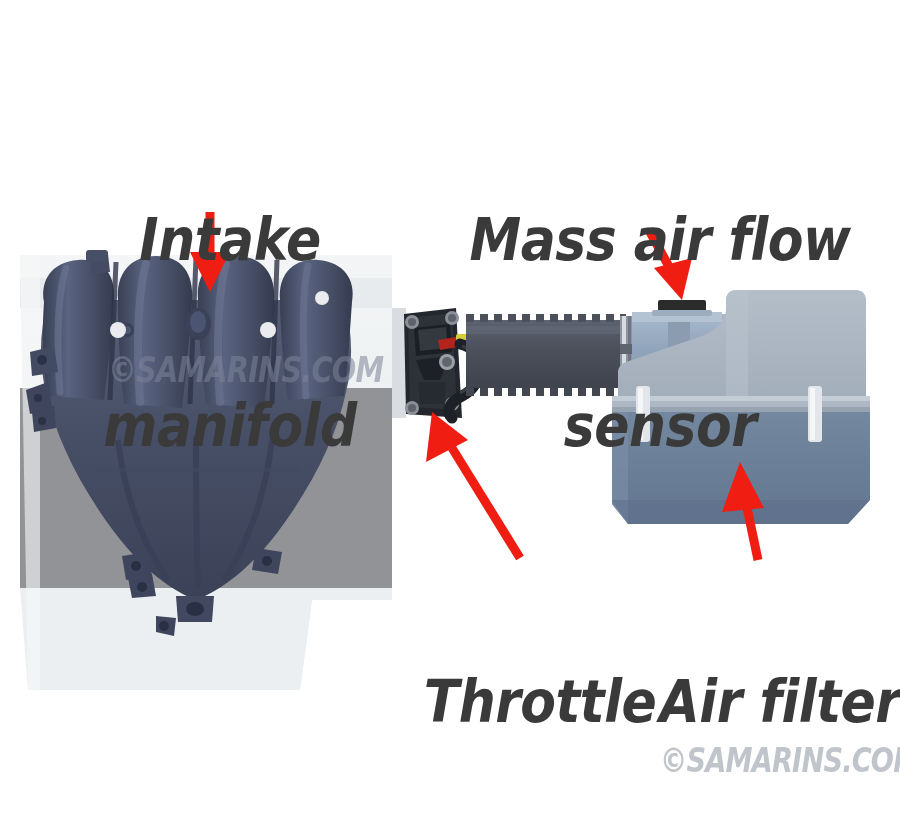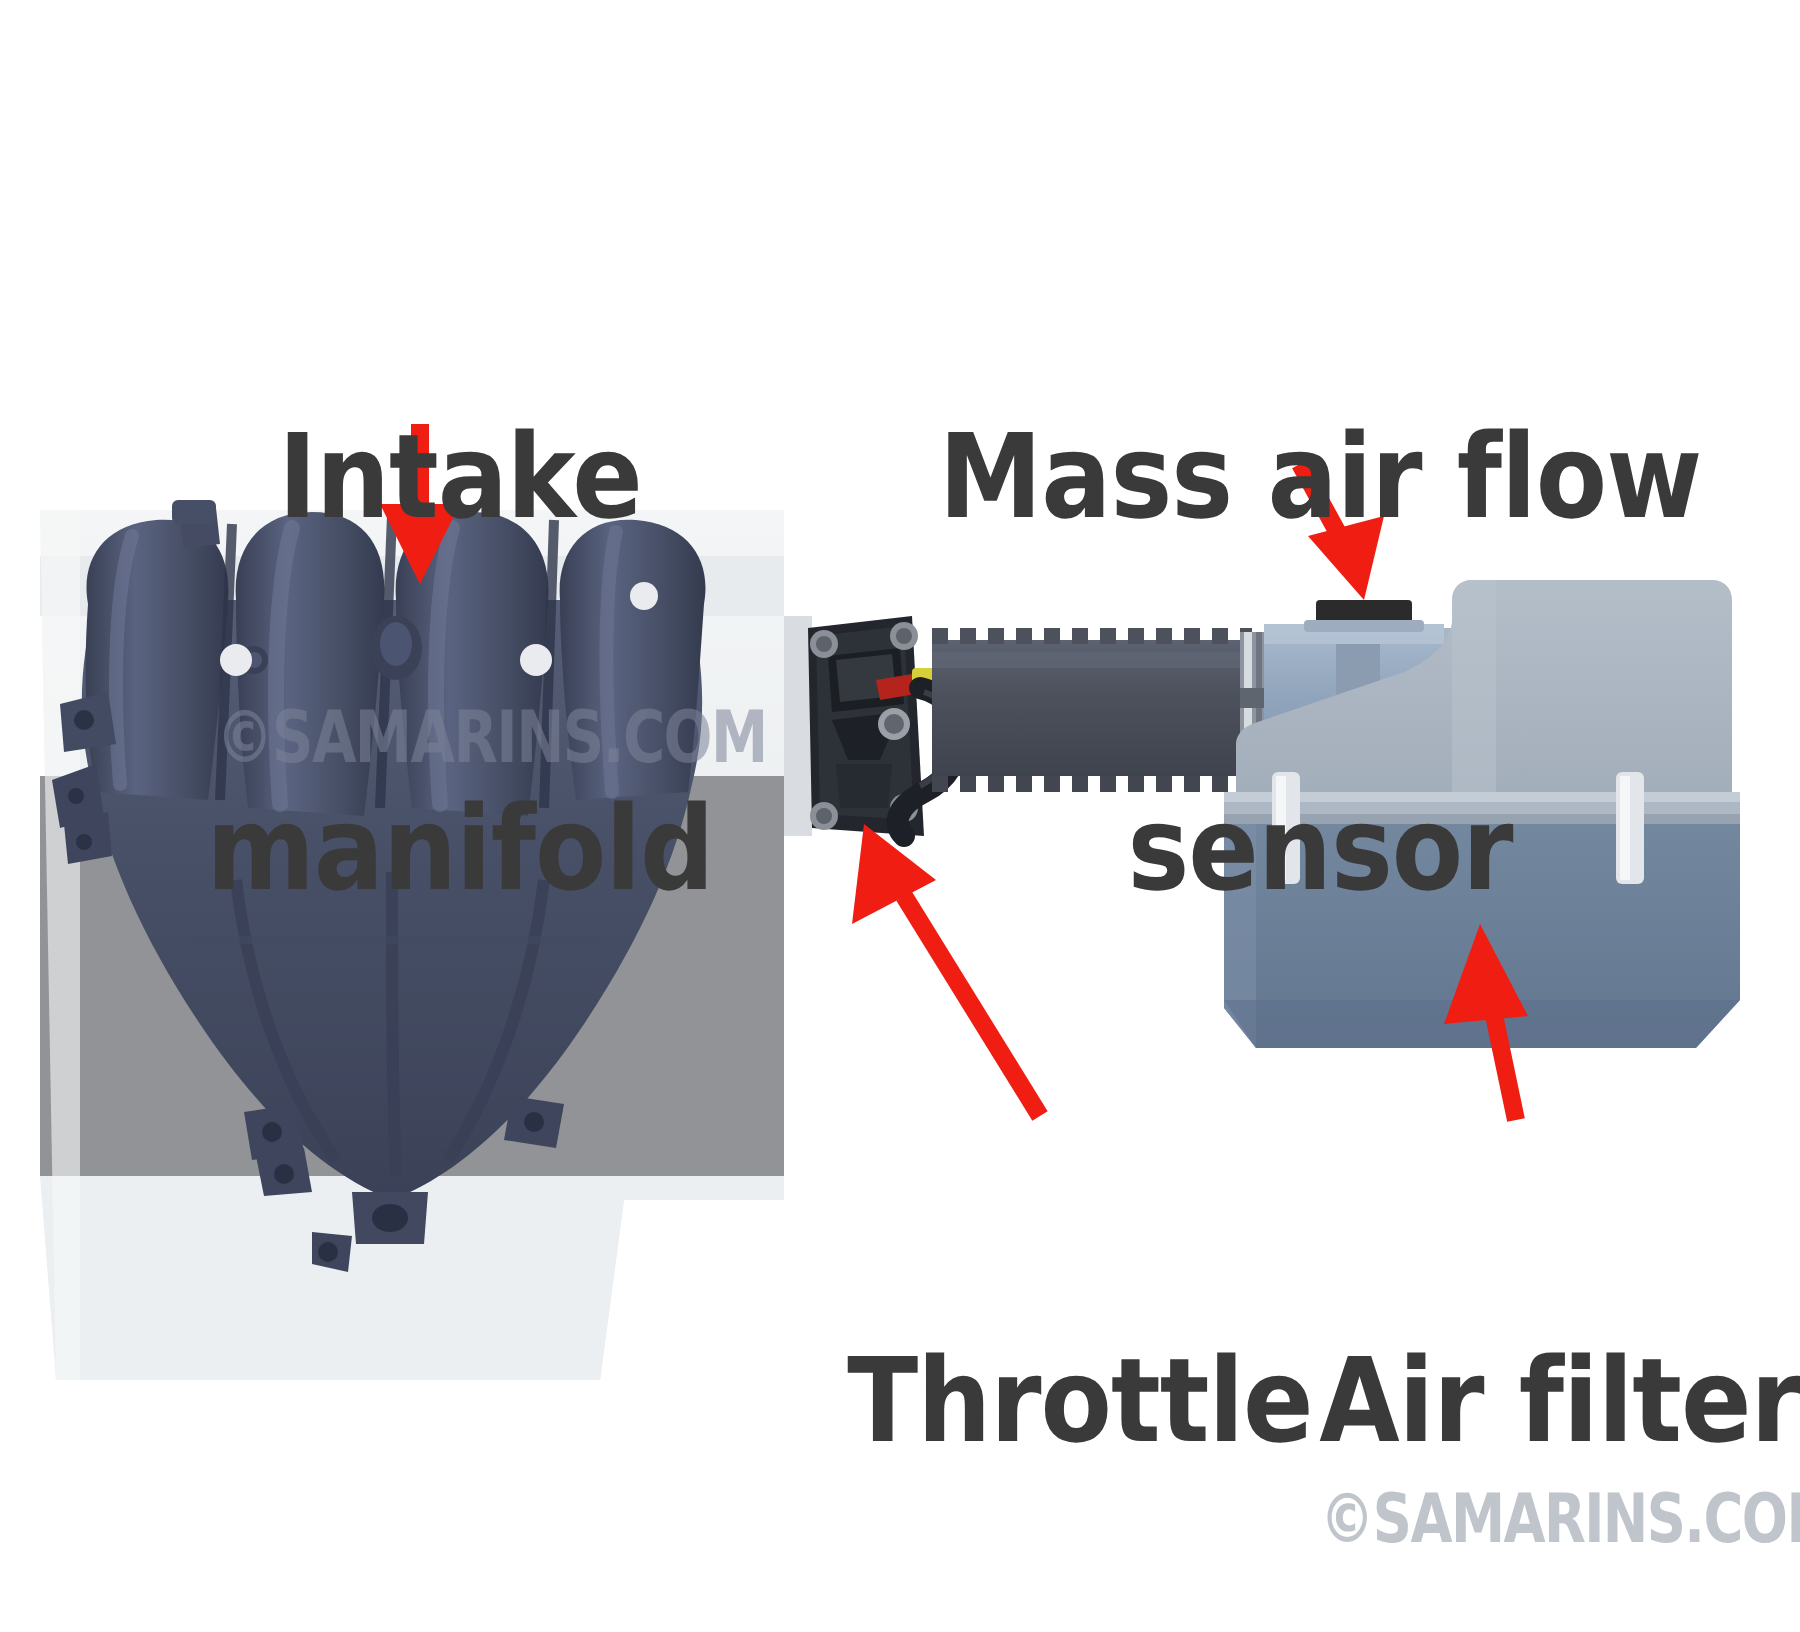--- a/index.html
+++ b/index.html
@@ -9,20 +9,21 @@
   }
   body {
     font-family: "DejaVu Sans", sans-serif;
   }
   #stage {
     position: relative;
     width: 900px;
     height: 816px;
     background: #ffffff;
     overflow: hidden;
+    font-style: italic;
   }
   #stage svg.layer {
     position: absolute;
     left: 0;
     top: 0;
     width: 900px;
     height: 816px;
   }
   .label {
     position: absolute;

